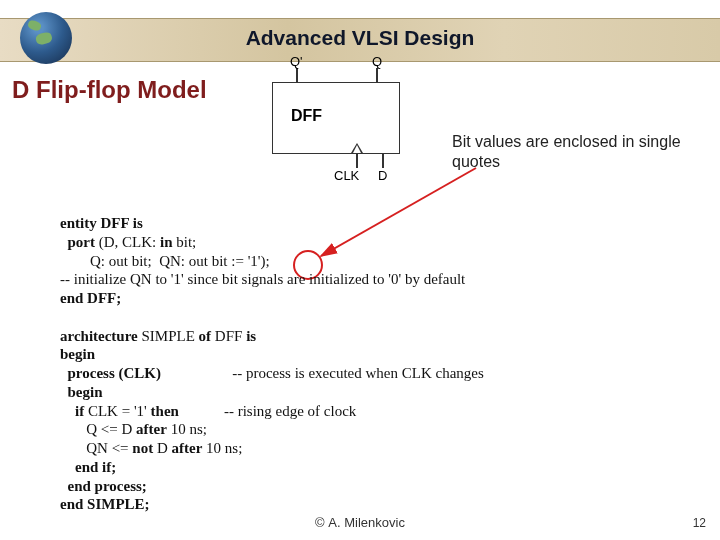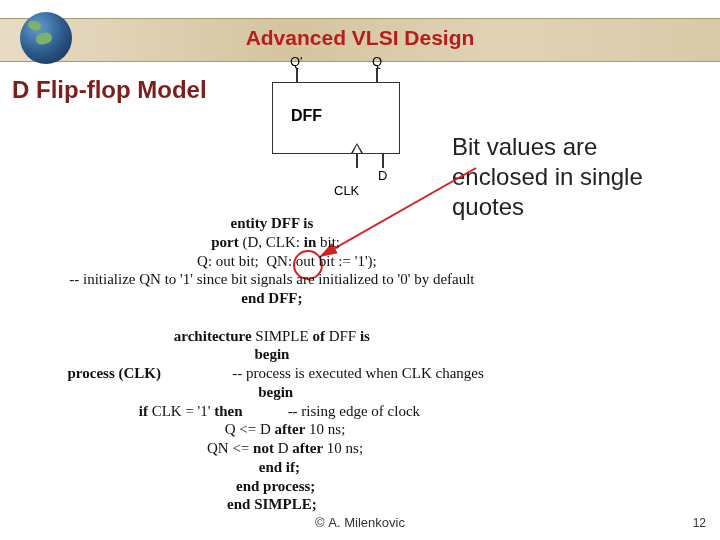--- a/index.html
+++ b/index.html
@@ -49,21 +49,21 @@
     .globe-land.l1 { top: 18%; left: 15%; width: 25%; height: 18%; transform: rotate(20deg); }
     .globe-land.l2 { top: 40%; left: 30%; width: 30%; height: 22%; transform: rotate(-15deg); }
     .header-title {
       position: absolute;
       top: 26px;
       left: 0;
       right: 0;
       text-align: center;
       font-size: 21px;
       font-weight: bold;
-      color: #b91c1c;
+      color: #0f172a;
       z-index: 1;
     }
     .main-title {
       position: absolute;
       top: 76px;
       left: 12px;
       font-size: 24px;
       font-weight: bold;
       color: #7f1d1d;
     }
@@ -114,34 +114,33 @@
     .dff-pin-label {
       position: absolute;
       font-size: 13px;
       font-family: Arial, sans-serif;
     }
     .note-text {
       position: absolute;
       top: 132px;
       left: 452px;
       width: 230px;
-      font-size: 24px;
+      font-size: 16px;
       line-height: 1.25;
       color: #222;
     }
     .code-area {
       position: absolute;
       top: 214px;
       left: 60px;
       font-family: "Times New Roman", serif;
       font-size: 15px;
       line-height: 1.25;
       color: #111;
       white-space: pre;
-      text-align: center;
     }
     .code-area b, .code-area .bold {
       font-weight: bold;
     }
     .circle-annotation {
       position: absolute;
       top: 250px;
       left: 293px;
       width: 30px;
       height: 30px;
@@ -190,21 +189,21 @@
 <div class="dff-diagram">
 
   <div class="dff-wire" style="top:-14px; left:24px; width:1.5px; height:14px;"></div>
   <div class="dff-wire" style="top:-14px; left:104px; width:1.5px; height:14px;"></div>
 
   <div class="dff-wire" style="top:72px; left:84px; width:1.5px; height:14px;"></div>
   <div class="dff-wire" style="top:72px; left:110px; width:1.5px; height:14px;"></div>
 
   <div class="dff-pin-label" style="top:-28px; left:18px;">Q'</div>
   <div class="dff-pin-label" style="top:-28px; left:100px;">Q</div>
-  <div class="dff-pin-label" style="top:101px; left:62px;">CLK</div>
+  <div class="dff-pin-label" style="top:86px; left:62px;">CLK</div>
   <div class="dff-pin-label" style="top:86px; left:106px;">D</div>
 
   <div class="dff-box">
     <div class="dff-label">DFF</div>
     <div class="dff-clk-tri"></div>
     <div class="dff-clk-tri-inner"></div>
   </div>
 </div>
 
 <div class="note-text">Bit values are enclosed in single quotes</div>

